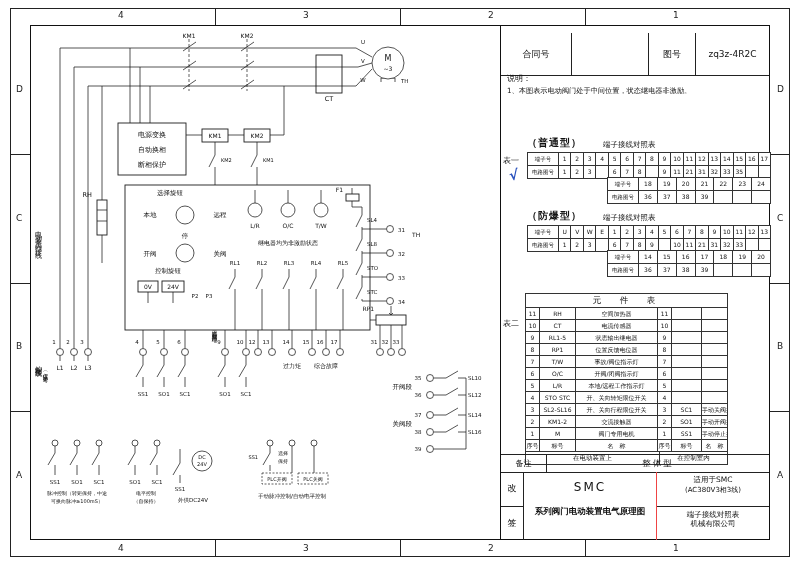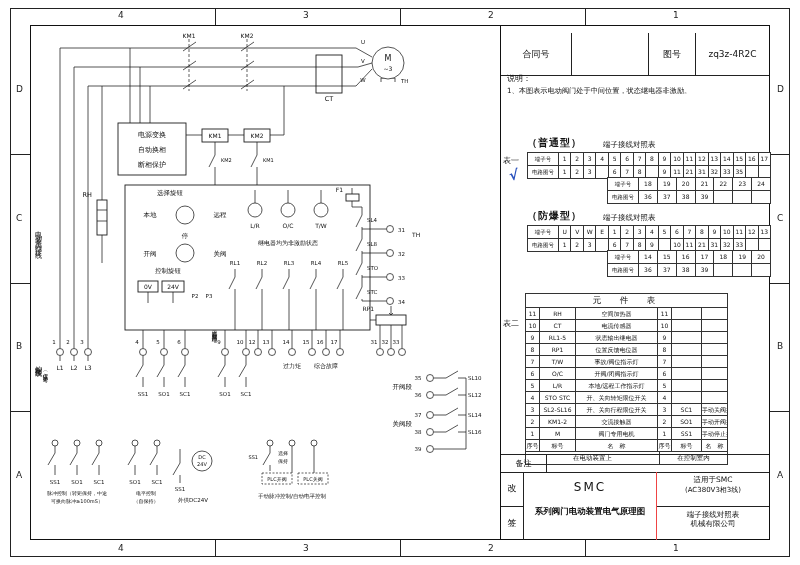--- a/index.html
+++ b/index.html
@@ -31,21 +31,21 @@
   .tnum:last-child{border-right:none;}
   .ctable{position:absolute;left:24px;top:268px;width:203px;border:1px solid #333;background:#fff;box-sizing:border-box;}
   .ctitle{height:13px;line-height:13px;text-align:center;font-size:8.5px;letter-spacing:5px;border-bottom:1px solid #333;}
   .trow{display:flex;height:11px;border-bottom:1px solid #333;}
   .tcell{border-right:1px solid #333;font-size:6px;line-height:11px;text-align:center;overflow:hidden;white-space:nowrap;box-sizing:border-box;}
   .tcell:last-child{flex:1;border-right:none;}
   .cfoot{display:flex;height:12px;}
   .cfoot>div{font-size:6.5px;line-height:12px;text-align:center;overflow:hidden;}
   .cfoot>div:first-child{width:133px;border-right:1px solid #333;}
   .cfoot>div:last-child{flex:1;}
-  .remark{position:absolute;left:0;top:429px;width:268px;height:17px;border-top:1px solid #222;border-bottom:1px solid #222;display:flex;box-sizing:content-box;flex-direction:column;}
+  .remark{position:absolute;left:0;top:429px;width:268px;height:17px;border-top:1px solid #222;border-bottom:1px solid #222;display:flex;box-sizing:content-box;}
   .remark>div{line-height:17px;text-align:center;overflow:hidden;}
   .remark>div:first-child{width:45px;border-right:1px solid #222;font-size:8px;}
   .remark>div:last-child{flex:1;font-size:8.5px;letter-spacing:2px;}
   .tblock{position:absolute;left:0;top:447px;width:268px;height:68px;display:flex;}
   .tb-col1{width:22px;border-right:1px solid #222;display:flex;flex-direction:column;}
   .tb-col1>div{flex:1;text-align:center;font-size:9px;display:flex;align-items:center;justify-content:center;}
   .tb-col1>div:first-child{border-bottom:1px solid #222;}
   .tb-col2{width:132px;border-right:1px solid #ef4444;text-align:center;}
   .tb-prod{font-size:12px;letter-spacing:2px;margin-top:8px;}
   .tb-title{font-size:8.5px;margin-top:12px;white-space:nowrap;font-weight:bold;}

